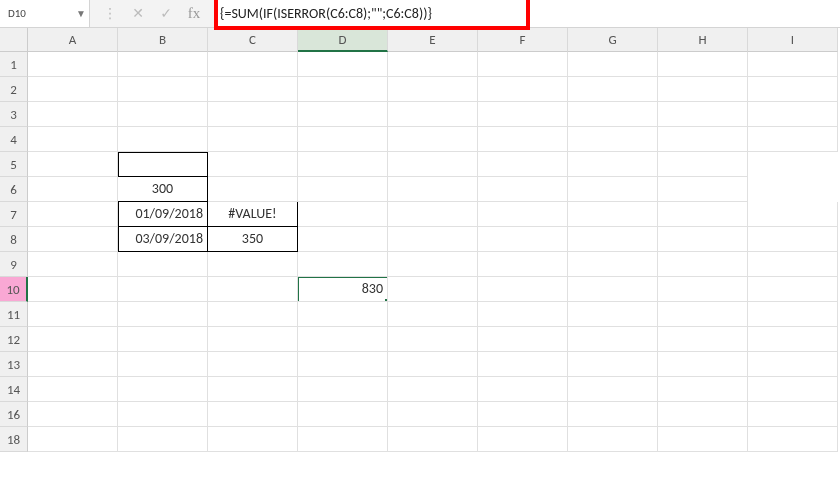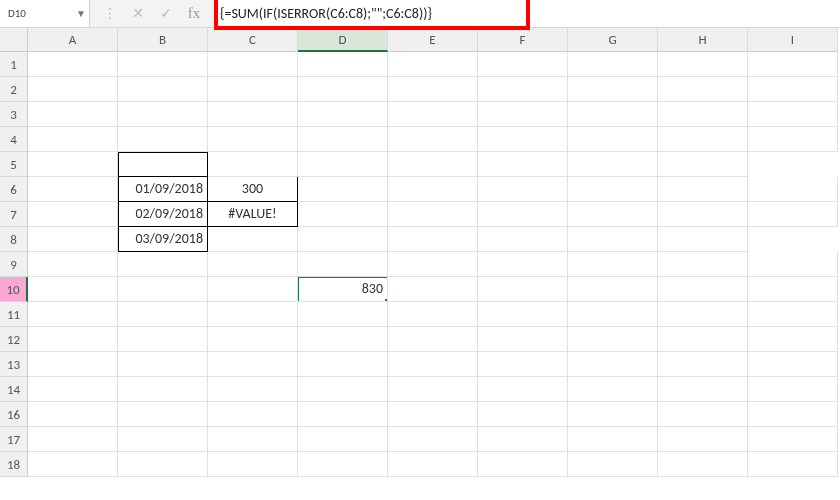--- a/index.html
+++ b/index.html
@@ -288,45 +288,45 @@
           <div class="cell"></div>
           <div class="cell"></div>
           <div class="cell"></div>
           <div class="cell"></div>
           <div class="cell"></div>
           <div class="cell"></div>
         </div>
         <div class="row">
           <div class="row-header">6</div>
           <div class="cell"></div>
+          <div class="cell br bb center">300</div>
+          <div class="cell"></div>
+          <div class="cell"></div>
+          <div class="cell"></div>
+          <div class="cell"></div>
+          <div class="cell"></div>
+          <div class="cell"></div>
+        </div>
+        <div class="row">
+          <div class="row-header">7</div>
+          <div class="cell"></div>
           <div class="cell bl br bb right">01/09/2018</div>
-          <div class="cell br bb center">300</div>
-          <div class="cell"></div>
-          <div class="cell"></div>
-          <div class="cell"></div>
-          <div class="cell"></div>
-          <div class="cell"></div>
-          <div class="cell"></div>
-        </div>
-        <div class="row">
-          <div class="row-header">7</div>
-          <div class="cell"></div>
-          <div class="cell bl br bb right">02/09/2018</div>
           <div class="cell br bb center">#VALUE!</div>
           <div class="cell"></div>
           <div class="cell"></div>
           <div class="cell"></div>
           <div class="cell"></div>
           <div class="cell"></div>
           <div class="cell"></div>
         </div>
         <div class="row">
           <div class="row-header">8</div>
           <div class="cell"></div>
           <div class="cell bl br bb right">03/09/2018</div>
+          <div class="cell br bb center">350</div>
           <div class="cell"></div>
           <div class="cell"></div>
           <div class="cell"></div>
           <div class="cell"></div>
           <div class="cell"></div>
           <div class="cell"></div>
         </div>
         <div class="row">
           <div class="row-header">9</div>
           <div class="cell"></div>
@@ -394,32 +394,20 @@
           <div class="cell"></div>
           <div class="cell"></div>
           <div class="cell"></div>
           <div class="cell"></div>
           <div class="cell"></div>
           <div class="cell"></div>
           <div class="cell"></div>
         </div>
         <div class="row">
           <div class="row-header">16</div>
-          <div class="cell"></div>
-          <div class="cell"></div>
-          <div class="cell"></div>
-          <div class="cell"></div>
-          <div class="cell"></div>
-          <div class="cell"></div>
-          <div class="cell"></div>
-          <div class="cell"></div>
-          <div class="cell"></div>
-        </div>
-        <div class="row">
-          <div class="row-header">17</div>
           <div class="cell"></div>
           <div class="cell"></div>
           <div class="cell"></div>
           <div class="cell"></div>
           <div class="cell"></div>
           <div class="cell"></div>
           <div class="cell"></div>
           <div class="cell"></div>
           <div class="cell"></div>
         </div>

